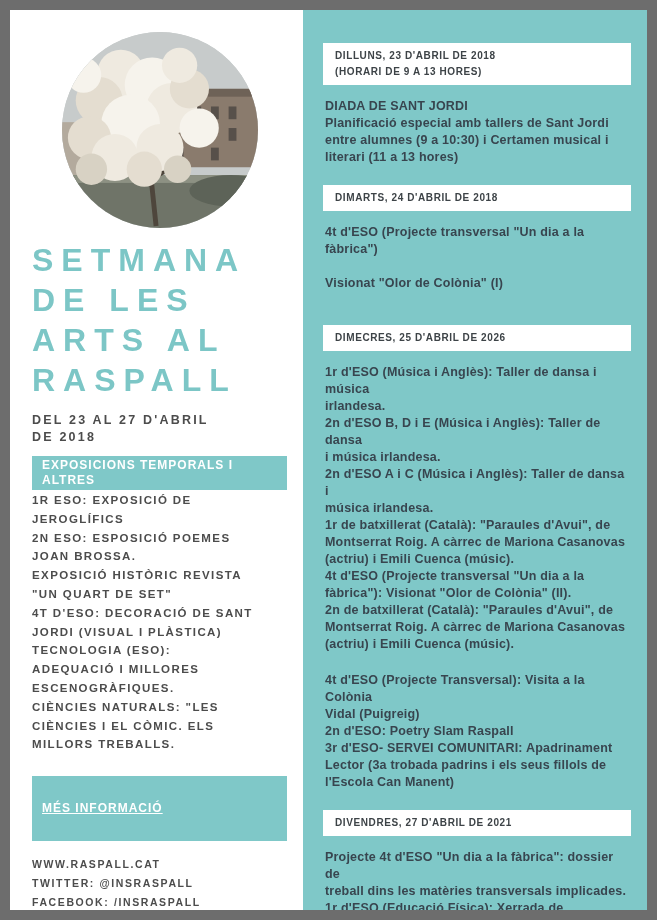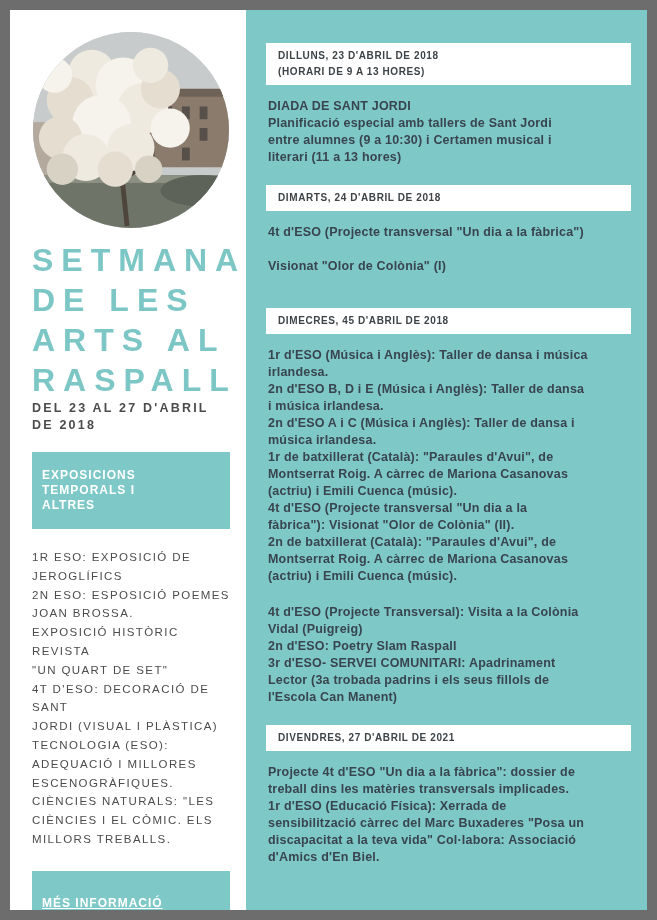--- a/index.html
+++ b/index.html
@@ -7,42 +7,42 @@
   .frame{
     position:relative;width:657px;height:920px;margin:0 auto;
     background:#6d6d6d;font-family:"Liberation Sans",sans-serif;
   }
   .page{
     position:absolute;left:10px;top:10px;width:637px;height:900px;
     background:#ffffff;display:flex;overflow:hidden;
   }
   
   .left-col{
-    width:236px;height:100%;padding:20px 16px 14px 22px;background:#ffffff;
+    width:293px;height:100%;padding:20px 16px 14px 22px;background:#ffffff;
   }
   .photo{
     width:196px;height:196px;border-radius:50%;overflow:hidden;
     margin:2px auto 0 auto;background:#c7cbcb;
   }
   .photo svg{display:block;width:100%;height:100%;}
   .title{
     margin:12px 0 0 0;font-size:32px;font-weight:bold;color:#7cc6c6;
     letter-spacing:8px;line-height:40px;white-space:pre-line;
   }
   .subtitle{
-    margin-top:0;font-size:12.5px;font-weight:bold;color:#4c4c4c;
+    margin-top:12px;font-size:12.5px;font-weight:bold;color:#4c4c4c;
     letter-spacing:2.2px;line-height:17px;white-space:pre-line;
   }
   .band{
-    margin-top:18px;background:#7fc8c8;color:#ffffff;font-weight:bold;
+    margin-top:10px;background:#7fc8c8;color:#ffffff;font-weight:bold;
     font-size:12px;letter-spacing:1px;line-height:15px;
-    padding:16px 10px;white-space:pre-line;width:100%;
+    padding:2px 10px;white-space:pre-line;width:100%;
   }
   .expo-list{
-    margin-top:19px;font-size:11.5px;font-weight:normal;color:#4c4c4c;
+    margin-top:1px;font-size:11.5px;font-weight:bold;color:#4c4c4c;
     letter-spacing:1.4px;line-height:18.8px;white-space:pre-line;
   }
   .band-info{margin-top:22px;padding:25px 10px;text-decoration:underline;}
   .contact{
     margin-top:14px;font-size:10.5px;font-weight:bold;color:#4c4c4c;
     letter-spacing:1.6px;line-height:19px;white-space:pre-line;
   }
   
   .right-col{
     flex:1;height:100%;background:#7fc8c8;padding:33px 16px 16px 20px;
@@ -158,21 +158,21 @@
       </section>
 
       <section class="day">
         <div class="day-header">DIMARTS, 24 D'ABRIL DE 2018</div>
         <div class="day-body gap-lg">4t d'ESO (Projecte transversal "Un dia a la fàbrica")
 
 Visionat "Olor de Colònia" (I)</div>
       </section>
 
       <section class="day">
-        <div class="day-header">DIMECRES, 45 D'ABRIL DE 2018</div>
+        <div class="day-header">DIMECRES, 25 D'ABRIL DE 2026</div>
         <div class="day-body">1r d'ESO (Música i Anglès): Taller de dansa i música
 irlandesa.
 2n d'ESO B, D i E (Música i Anglès): Taller de dansa
 i música irlandesa.
 2n d'ESO A i C (Música i Anglès): Taller de dansa i
 música irlandesa.
 1r de batxillerat (Català): "Paraules d'Avui", de
 Montserrat Roig. A càrrec de Mariona Casanovas
 (actriu) i Emili Cuenca (músic).
 4t d'ESO (Projecte transversal "Un dia a la

